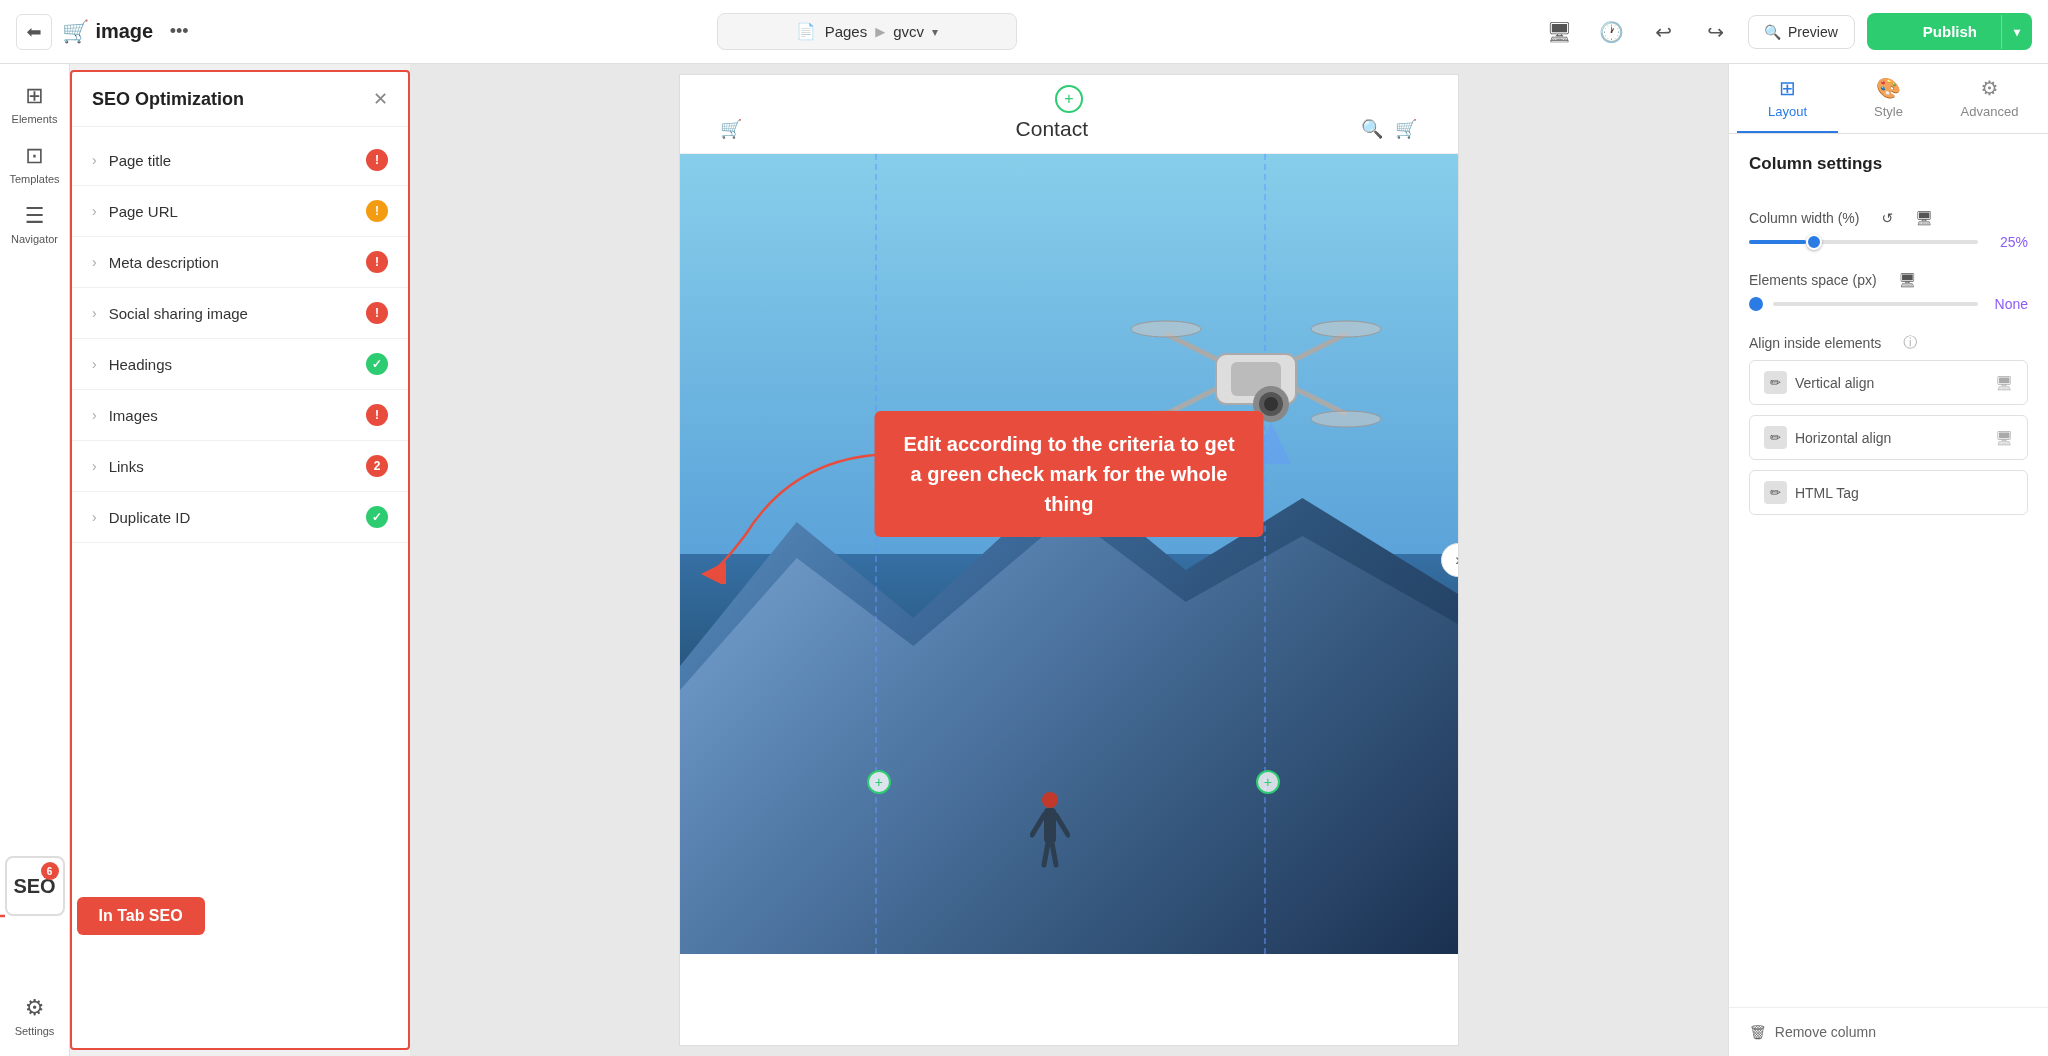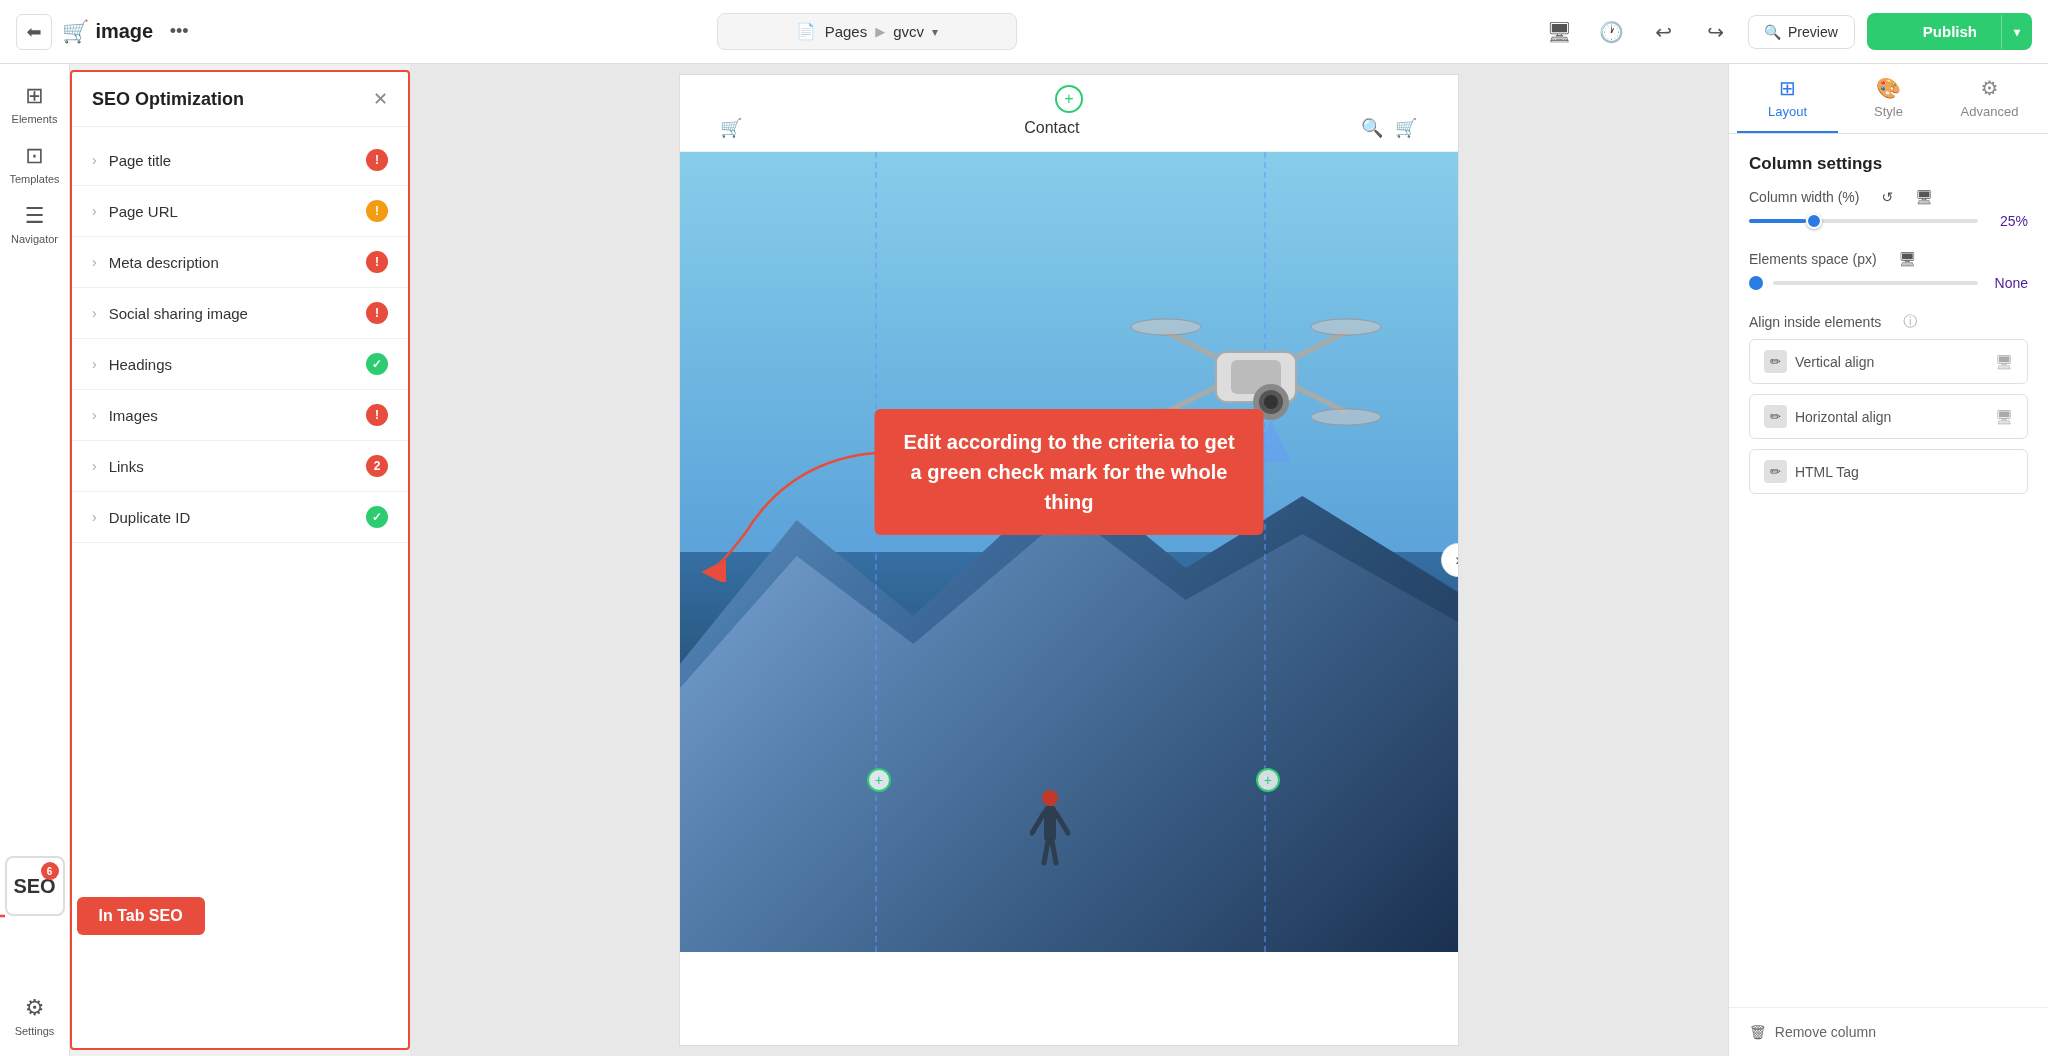--- a/index.html
+++ b/index.html
@@ -267,21 +267,21 @@
       gap: 4px;
       font-size: 13px;
       color: #888;
       border-bottom: 2px solid transparent;
     }
     .right-panel-tab.active { color: #2b7be5; border-bottom-color: #2b7be5; }
     .right-panel-tab .tab-icon { font-size: 20px; }
 
     .right-panel-content { flex: 1; padding: 20px; overflow-y: auto; }
 
-    .section-title { font-size: 17px; font-weight: 700; color: #222; margin-bottom: 15px; }
+    .section-title { font-size: 17px; font-weight: 700; color: #222; margin-bottom: 36px; }
     .setting-label { font-size: 14px; color: #555; margin-bottom: 8px; display: flex; align-items: center; gap: 22px; }
     .setting-row { margin-bottom: 22px; }
 
     .slider-container { display: flex; align-items: center; gap: 10px; }
     .slider-track {
       flex: 1;
       height: 4px;
       background: #e0e0e0;
       border-radius: 2px;
       position: relative;
@@ -291,21 +291,21 @@
       position: absolute;
       top: 50%;
       transform: translateY(-50%);
       width: 16px;
       height: 16px;
       background: #2b7be5;
       border-radius: 50%;
       border: 2px solid #fff;
       box-shadow: 0 1px 3px rgba(0,0,0,0.3);
     }
-    .slider-value { font-size: 14px; color: #4c1d95; min-width: 40px; text-align: right; }
+    .slider-value { font-size: 14px; color: #8b5cf6; min-width: 40px; text-align: right; }
     .slider-dot {
       width: 14px;
       height: 14px;
       background: #2b7be5;
       border-radius: 50%;
     }
     .align-btn {
       display: flex;
       align-items: center;
       gap: 8px;
@@ -528,21 +528,21 @@
   <div class="canvas-area">
     <div class="canvas-inner">
       <div class="canvas-frame" style="position:relative;">
 
         <div class="canvas-add-btn">+</div>
 
         <div class="canvas-top-bar" style="margin-top:30px;">
           <div style="flex:1; display:flex; justify-content:space-between; align-items:center; padding: 0 20px;">
             <div style="font-weight:700; font-size:18px; color:#333;">🛒</div>
             <div style="display:flex; gap:20px; align-items:center;">
-              <span style="font-size:16px;color:#333;text-align:right;">Contact</span>
+              <span style="font-size:21px;color:#333;text-align:right;">Contact</span>
             </div>
             <div style="display:flex; gap:12px; align-items:center;">
               <span style="font-size:18px; color:#555;">🔍</span>
               <span style="font-size:18px; color:#555;">🛒</span>
             </div>
           </div>
         </div>
 
         <div class="canvas-image-container" style="height: 800px;">
           <div class="canvas-drone-image">

